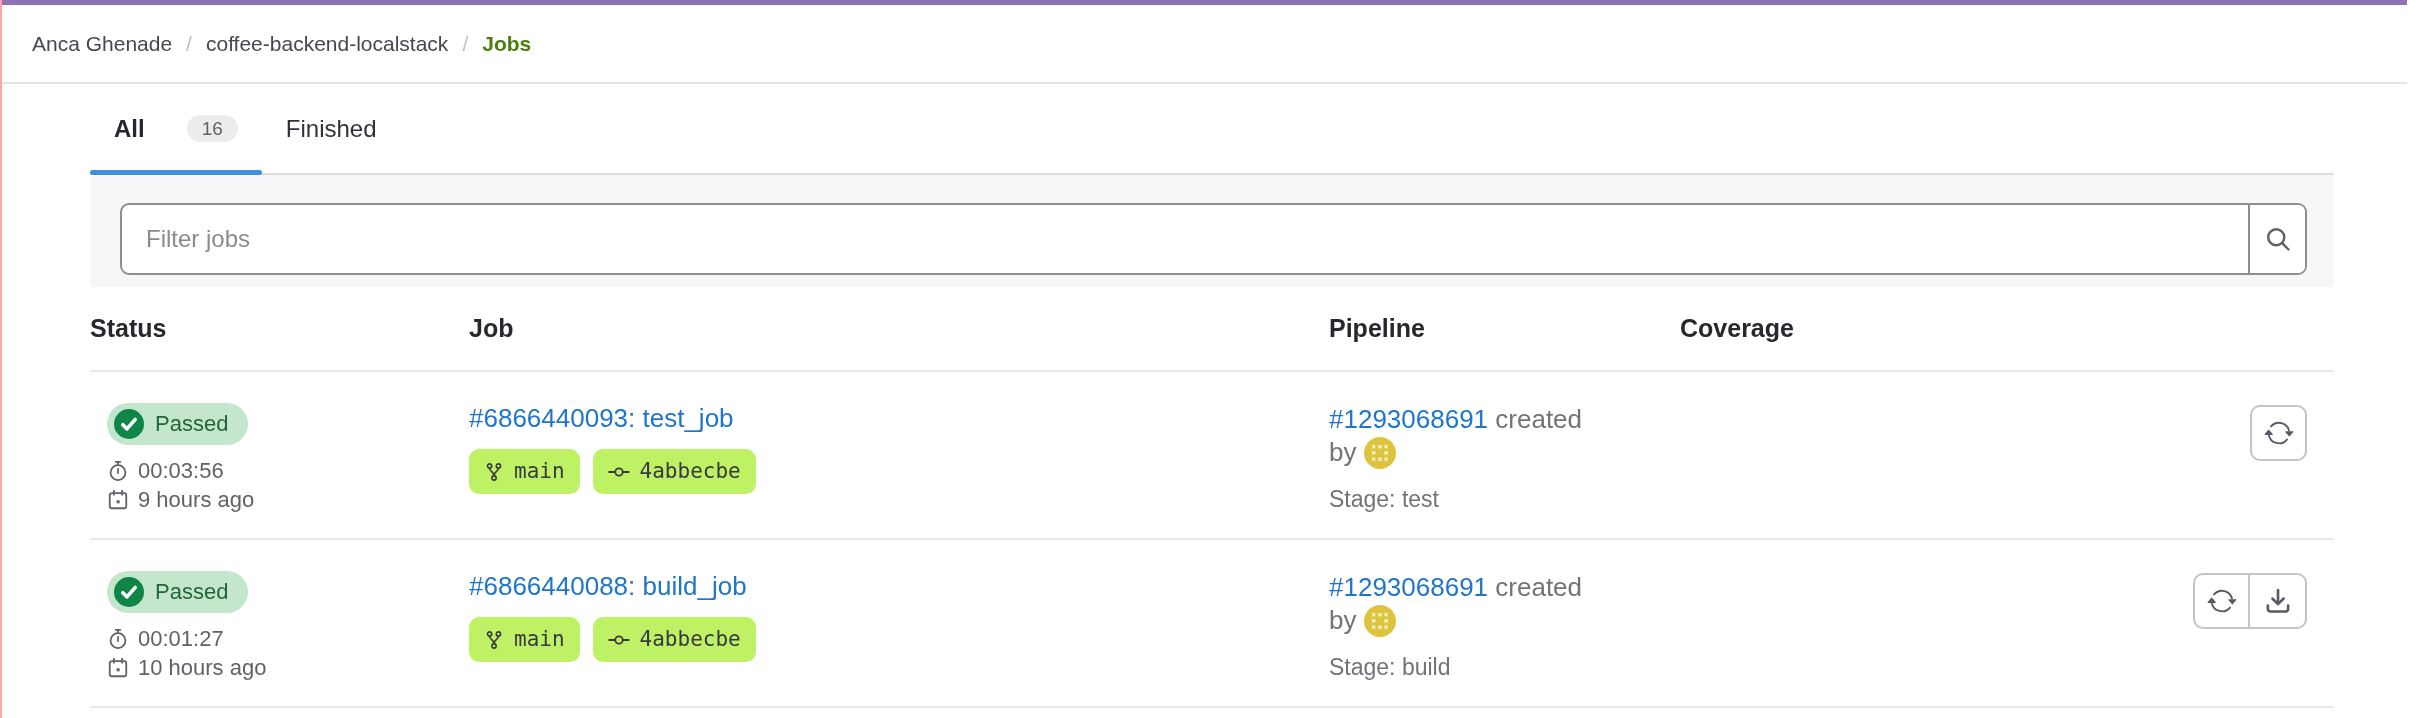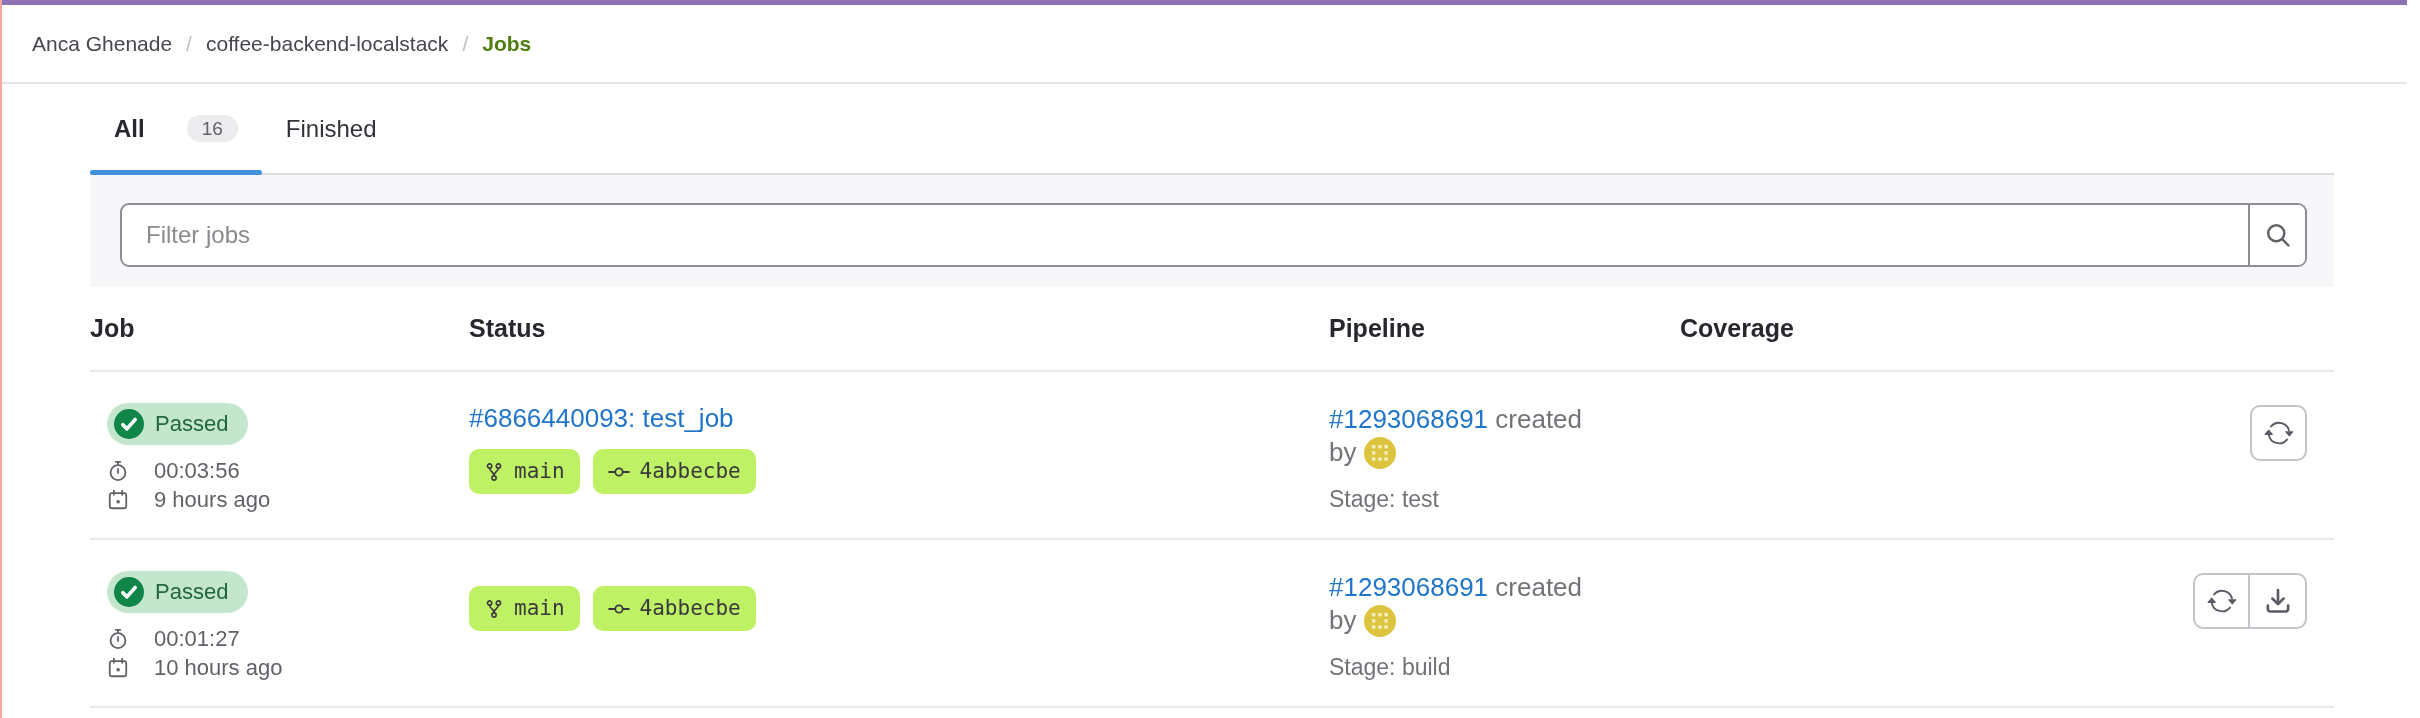--- a/index.html
+++ b/index.html
@@ -24,41 +24,41 @@
   .tab { position:relative; display:flex; align-items:center; padding:0 24px; font-size:24px;
          color:#333238; cursor:pointer; }
   .tab.active { font-weight:700; color:#28272d;gap:28px; }
   .tab.active::after { content:""; position:absolute; left:0; right:0; bottom:-2px; height:5px;
                        background:#428fdc; border-radius:3px; }
   .tab .count { margin-left:14px; background:#ececef; color:#626168; font-weight:400;
                 font-size:19px; border-radius:999px; padding:4px 15px; line-height:1; }
 
   
   .filter-bar { background:#f7f7f9; height:112px; padding:28px 30px 28px 30px; }
-  .search-group { display:flex; height:64px; width:2187px; background:#fff;
+  .search-group { display:flex; height:72px; width:2187px; background:#fff;
                   border:2px solid #8f8e95; border-radius:9px; overflow:hidden; }
   .search-group input { flex:1; border:none; outline:none; font-size:24px; padding:0 24px;
                         font-family:"Liberation Sans","DejaVu Sans",sans-serif; color:#333238; background:transparent; }
   .search-group input::placeholder { color:#8a8a8f; }
   .search-btn { width:57px; border:none; border-left:2px solid #8f8e95; background:#fff;
                 display:flex; align-items:center; justify-content:center; cursor:pointer; }
 
   
   .grid { display:grid; grid-template-columns:379px 860px 351px 400px 1fr; }
   .thead { height:85px; align-items:center; border-bottom:2px solid #e8e8e8; }
   .thead .th { font-size:25px; font-weight:700; color:#28272d; }
   .trow { min-height:168px; border-bottom:2px solid #e8e8e8; padding-top:31px; align-items:start; }
 
   
   .cell-status { padding-left:17px; }
   .badge-passed { display:inline-flex; align-items:center; gap:11px; background:#c3e6cd;
                   border-radius:999px; padding:6px 20px 6px 7px; }
   .badge-passed .txt { color:#24663b; font-size:22px; }
   .meta { margin-top:11px; }
-  .meta-line { display:flex; align-items:center; gap:25px; color:#626168; font-size:22px;
+  .meta-line { display:flex; align-items:center; gap:9px; color:#626168; font-size:22px;
                line-height:29px; }
 
   
   .job-link, .pipeline-link { color:#1f75cb; text-decoration:none; font-size:26px; line-height:31px; }
   .tags { display:flex; gap:13px; margin-top:15px; }
   .tag { display:inline-flex; align-items:center; gap:10px; background:#bef264; border-radius:10px;
          padding:9px 15px; font-family:"DejaVu Sans Mono","Liberation Mono",monospace;
          font-size:21px; color:#3a383f; line-height:1.3; }
 
   
@@ -113,22 +113,22 @@
                 <path d="M10.4 10.4 L14 14" stroke-linecap="round"></path>
             </svg>
           </span>
         </button>
       </div>
     </div>
 
     <div class="table">
 
       <div class="grid thead">
+        <div class="th">Status</div>
         <div class="th">Job</div>
-        <div class="th">Status</div>
         <div class="th">Pipeline</div>
         <div class="th">Coverage</div>
         <div class="th"></div>
       </div>
 
       <div class="grid trow">
         <div class="cell-status">
           <span class="badge-passed">
             <span>
               <svg width="30" height="30" viewBox="0 0 16 16">
@@ -257,20 +257,21 @@
                   <path d="M5 1.2 v3 M11 1.2 v3" stroke-linecap="round"></path>
                   <rect x="7" y="8.2" width="2.2" height="2.2" fill="#626168" stroke="none"></rect>
                 </svg>
               </span>
               <span>10 hours ago</span>
             </div>
           </div>
         </div>
 
         <div class="cell-job">
+          <a href="#" class="job-link">#6866440088: build_job</a>
           <div class="tags">
             <span class="tag">
               <span>
                 <svg width="20" height="20" viewBox="0 0 16 16" fill="none" stroke="#3a383f" stroke-width="1.3">
                   <circle cx="4.5" cy="3.2" r="1.7"></circle>
                     <circle cx="11.5" cy="3.2" r="1.7"></circle>
                     <circle cx="8" cy="12.8" r="1.7"></circle>
                   <path d="M4.5 5 c0 3 3.5 2.6 3.5 6 M11.5 5 c0 3 -3.5 2.6 -3.5 6"></path>
                 </svg>
               </span>

